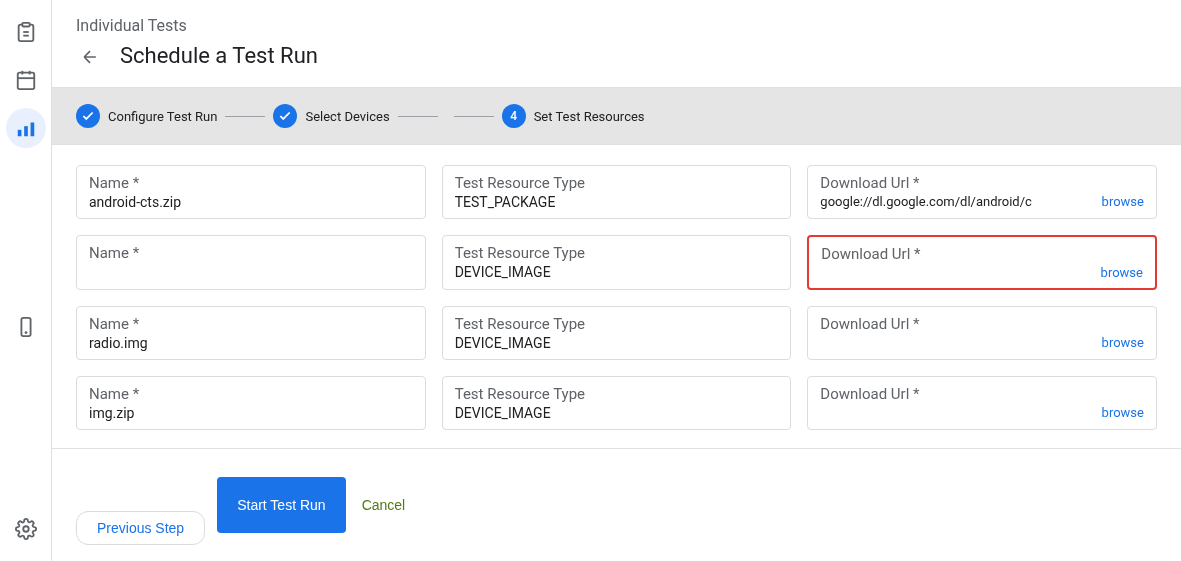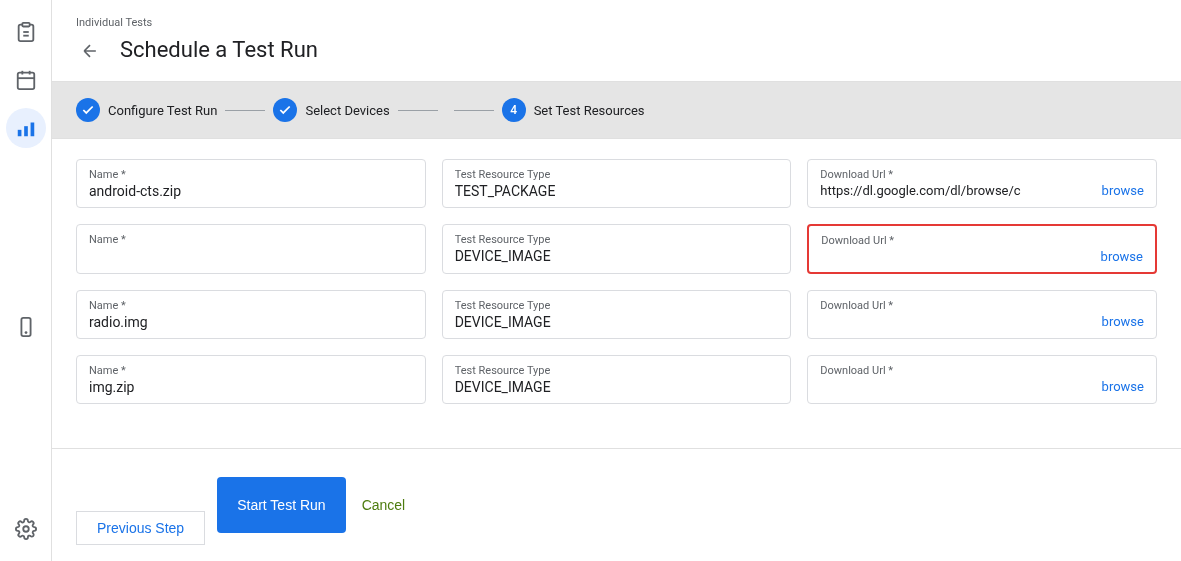--- a/index.html
+++ b/index.html
@@ -47,21 +47,21 @@
       overflow: hidden;
     }
 
     
     .header {
       padding: 16px 24px 0 24px;
       border-bottom: 1px solid #e0e0e0;
       background: #fff;
     }
     .breadcrumb {
-      font-size: 11px;
+      font-size: 16px;
       color: #5f6368;
       margin-bottom: 8px;
     }
     .page-title-row {
       display: flex;
       gap: 16px;
       margin-bottom: 16px;
     }
     .back-button {
       cursor: pointer;
@@ -144,21 +144,21 @@
     .field-group {
       position: relative;
       border: 1px solid #dadce0;
       border-radius: 4px;
       padding: 8px 12px;
     }
     .field-group.highlighted {
       border: 2px solid #e53935;
     }
     .field-label {
-      font-size: 11px;
+      font-size: 15px;
       color: #5f6368;
       margin-bottom: 2px;
       display: block;
     }
     .field-value {
       font-size: 14px;
       color: #202124;
       white-space: nowrap;
       overflow: hidden;
       text-overflow: ellipsis;
@@ -182,21 +182,21 @@
       padding: 16px 24px;
       border-top: 1px solid #e0e0e0;
       display: flex;
       align-items: center;
       gap: 12px;
       background: #fff;
     }
     .btn-outline {
       padding: 8px 20px;
       border: 1px solid #dadce0;
-      border-radius: 0;
+      border-radius: 12px;
       background: #fff;
       color: #1a73e8;
       font-size: 14px;
       cursor: pointer;
       margin-top: 46px;
     }
     .btn-primary {
       padding: 20px 20px;
       border: none;
       border-radius: 4px;
@@ -306,21 +306,21 @@
         <span class="field-label">Name *</span>
         <div class="field-value">android-cts.zip</div>
       </div>
       <div class="field-group">
         <span class="field-label">Test Resource Type</span>
         <div class="field-value">TEST_PACKAGE</div>
       </div>
       <div class="field-group">
         <span class="field-label">Download Url *</span>
         <div class="field-with-action">
-          <div class="field-value" style="font-size:13px;">https://dl.google.com/dl/browse/c</div>
+          <div class="field-value" style="font-size:13px;">google://dl.google.com/dl/android/c</div>
           <a class="browse-link">browse</a>
         </div>
       </div>
     </div>
 
     <div class="resource-row">
       <div class="field-group">
         <span class="field-label">Name *</span>
       </div>
       <div class="field-group">

